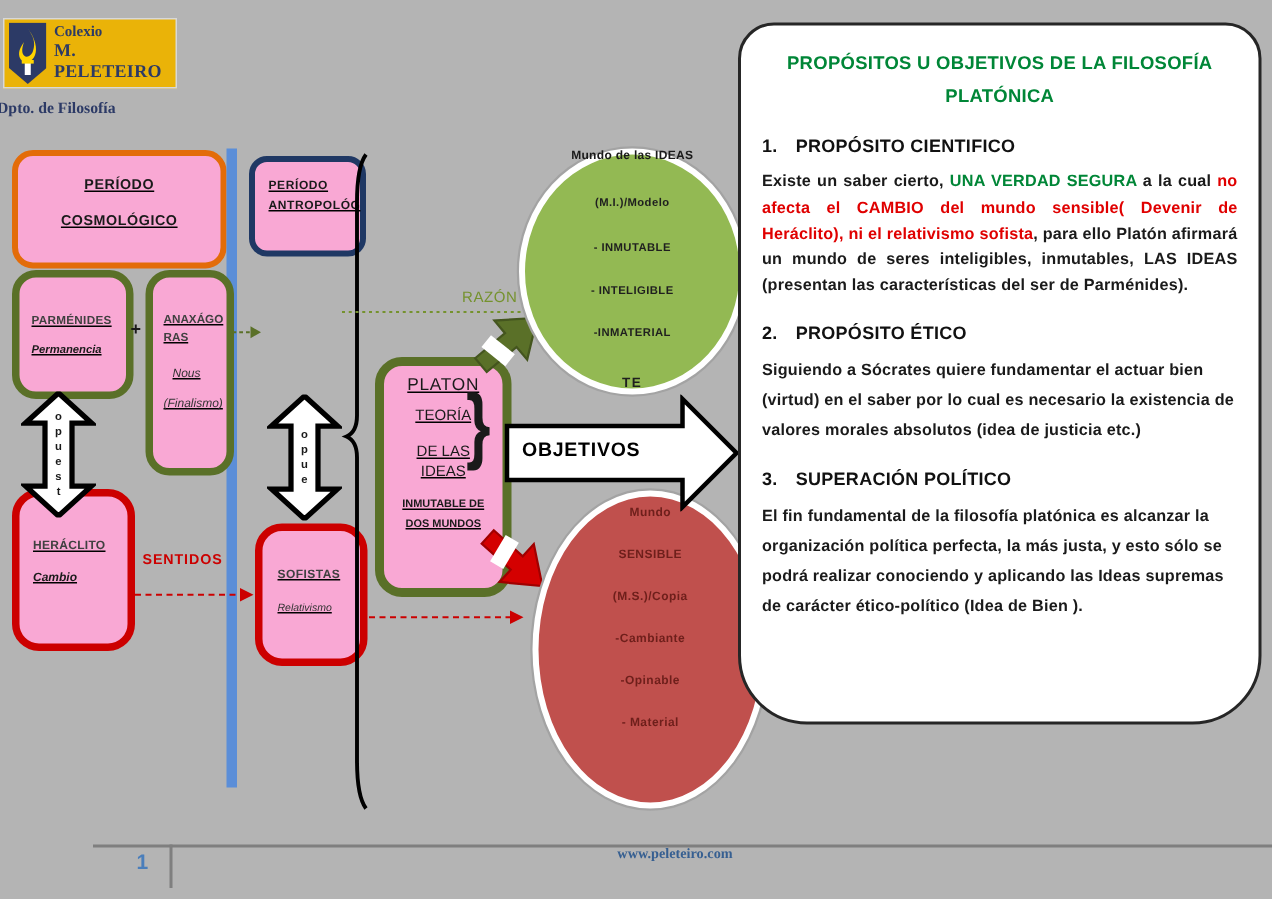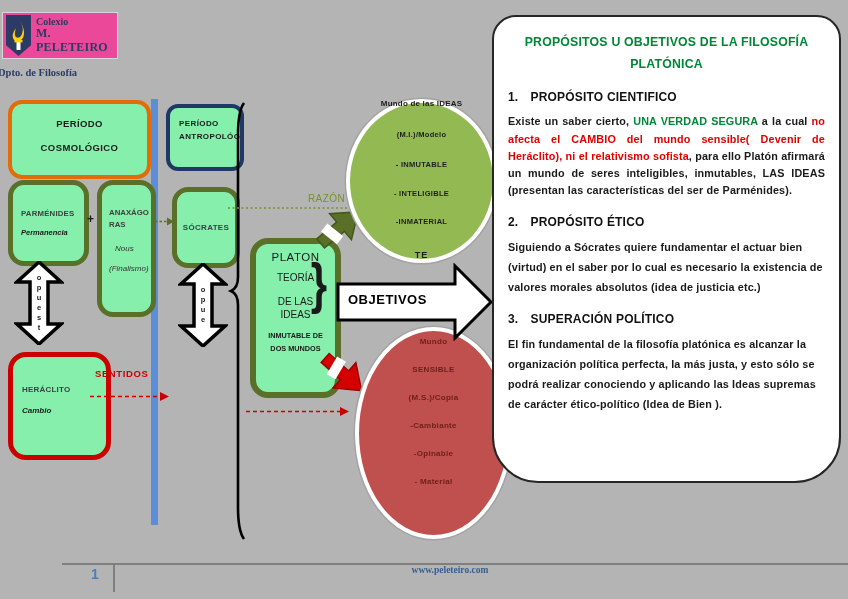--- a/index.html
+++ b/index.html
@@ -1,29 +1,29 @@
 <!DOCTYPE html>
 <html><head>
 <meta charset="utf-8">
 <style>
   html,body{margin:0;padding:0;}
   body{width:848px;height:599px;background:#b4b4b4;font-family:"Liberation Sans",sans-serif;overflow:hidden;}
   .page{position:relative;width:848px;height:599px;}
   .abs{position:absolute;}
 
   
-  .logo-box{left:2px;top:12px;width:114px;height:45px;background:#ec4899;border:1px solid #d8d8d8;display:flex;align-items:center;}
+  .logo-box{left:2px;top:12px;width:114px;height:45px;background:#eab308;border:1px solid #d8d8d8;display:flex;align-items:center;}
   .shield{width:25px;height:41px;margin-left:3px;background:#2c3a66;clip-path:polygon(0 0,100% 0,100% 74%,50% 100%,0 74%);position:relative;flex:0 0 auto;}
   .logo-text{margin-left:5px;color:#2c3a66;font-family:"Liberation Serif",serif;font-weight:bold;line-height:1.15;}
   .logo-text .l1{font-size:10px;}
   .logo-text .l2{font-size:12px;letter-spacing:.2px;}
   .dept{left:-2px;top:67px;color:#2c3a66;font-family:"Liberation Serif",serif;font-weight:bold;font-size:10.5px;}
 
   
-  .rbox{background:#86efac;box-sizing:border-box;}
+  .rbox{background:#f9a8d4;box-sizing:border-box;text-decoration:underline;}
   .b-orange{border:4px solid #e36c09;border-radius:14px;}
   .b-navy{border:4px solid #1f3864;border-radius:12px;}
   .b-olive{border:5px solid #5a7028;border-radius:16px;}
   .b-red{border:5px solid #cc0000;border-radius:18px;}
   .bt{color:#1a1a1a;font-weight:bold;letter-spacing:.4px;}
 
   #box-cosmo{left:8px;top:100px;width:143px;height:79px;text-align:center;}
   #box-cosmo .bt{font-size:9.5px;}
   #box-cosmo .r1{margin-top:14px;}
   #box-cosmo .r2{margin-top:13px;}
@@ -38,21 +38,21 @@
   #plus{left:87px;top:212px;font-size:12px;font-weight:bold;color:#1a1a1a;}
 
   #box-anax{left:97px;top:180px;width:59px;height:137px;padding:22px 0 0 7px;}
   #box-anax .nm{font-size:7.8px;font-weight:600;color:#404040;line-height:1.5;}
   #box-anax .cc{font-size:8px;font-style:italic;color:#333;margin:14px 0 0 6px;}
   #box-anax .cc2{font-size:8px;font-style:italic;color:#333;margin:11px 0 0 0px;}
 
   #box-socr{left:172px;top:187px;width:68px;height:81px;display:flex;align-items:center;justify-content:center;}
   #box-socr .nm{font-size:8px;font-weight:600;color:#404040;letter-spacing:.3px;}
 
-  #box-hera{left:8px;top:352px;width:103px;height:108px;padding:28px 0 0 9px;}
+  #box-hera{left:8px;top:326px;width:82px;height:108px;padding:28px 0 0 9px;}
   #box-hera .nm{font-size:8px;font-weight:600;color:#404040;letter-spacing:.2px;}
   #box-hera .cc{font-size:8px;font-weight:bold;font-style:italic;color:#1a1a1a;margin-top:12px;}
 
   #box-sofi{left:170px;top:349px;width:75px;height:95px;padding:24px 0 0 10px;}
   #box-sofi .nm{font-size:8px;font-weight:600;color:#404040;letter-spacing:.3px;}
   #box-sofi .cc{font-size:7px;font-style:italic;color:#333;margin-top:15px;}
 
   #box-platon{left:250px;top:238px;width:91px;height:160px;border-width:6px;border-radius:18px;text-align:center;padding-top:7px;}
   #box-platon .nm{font-size:11.5px;color:#1a1a1a;letter-spacing:.5px;}
   #box-platon .t1{font-size:10px;color:#1a1a1a;margin-top:9px;}
@@ -145,29 +145,30 @@
 
   <div class="abs" id="plus">+</div>
 
   <div class="abs rbox b-olive" id="box-anax">
     <div class="nm">ANAXÁGO</div>
     <div class="nm">RAS</div>
     <div class="cc">Nous</div>
     <div class="cc2">(Finalismo)</div>
   </div>
 
-  <div class="abs rbox b-olive" id="box-socr">
-    <div class="nm">SÓCRATES</div>
-  </div>
 
   <div class="abs rbox b-red" id="box-hera">
     <div class="nm">HERÁCLITO</div>
     <div class="cc">Cambio</div>
   </div>
 
+  <div class="abs rbox b-red" id="box-sofi">
+    <div class="nm">SOFISTAS</div>
+    <div class="cc">Relativismo</div>
+  </div>
 
   <div class="abs dbl-arrow" id="opp1">
     <svg width="50" height="84" viewBox="0 0 50 84">
       <polygon points="25,1 47,21 34,21 34,63 47,63 25,83 3,63 16,63 16,21 3,21" fill="#ffffff" stroke="#000" stroke-width="3.5"></polygon>
     </svg>
     <div class="letters">
       <span>o</span>
       <span>p</span>
       <span>u</span>
       <span>e</span>

